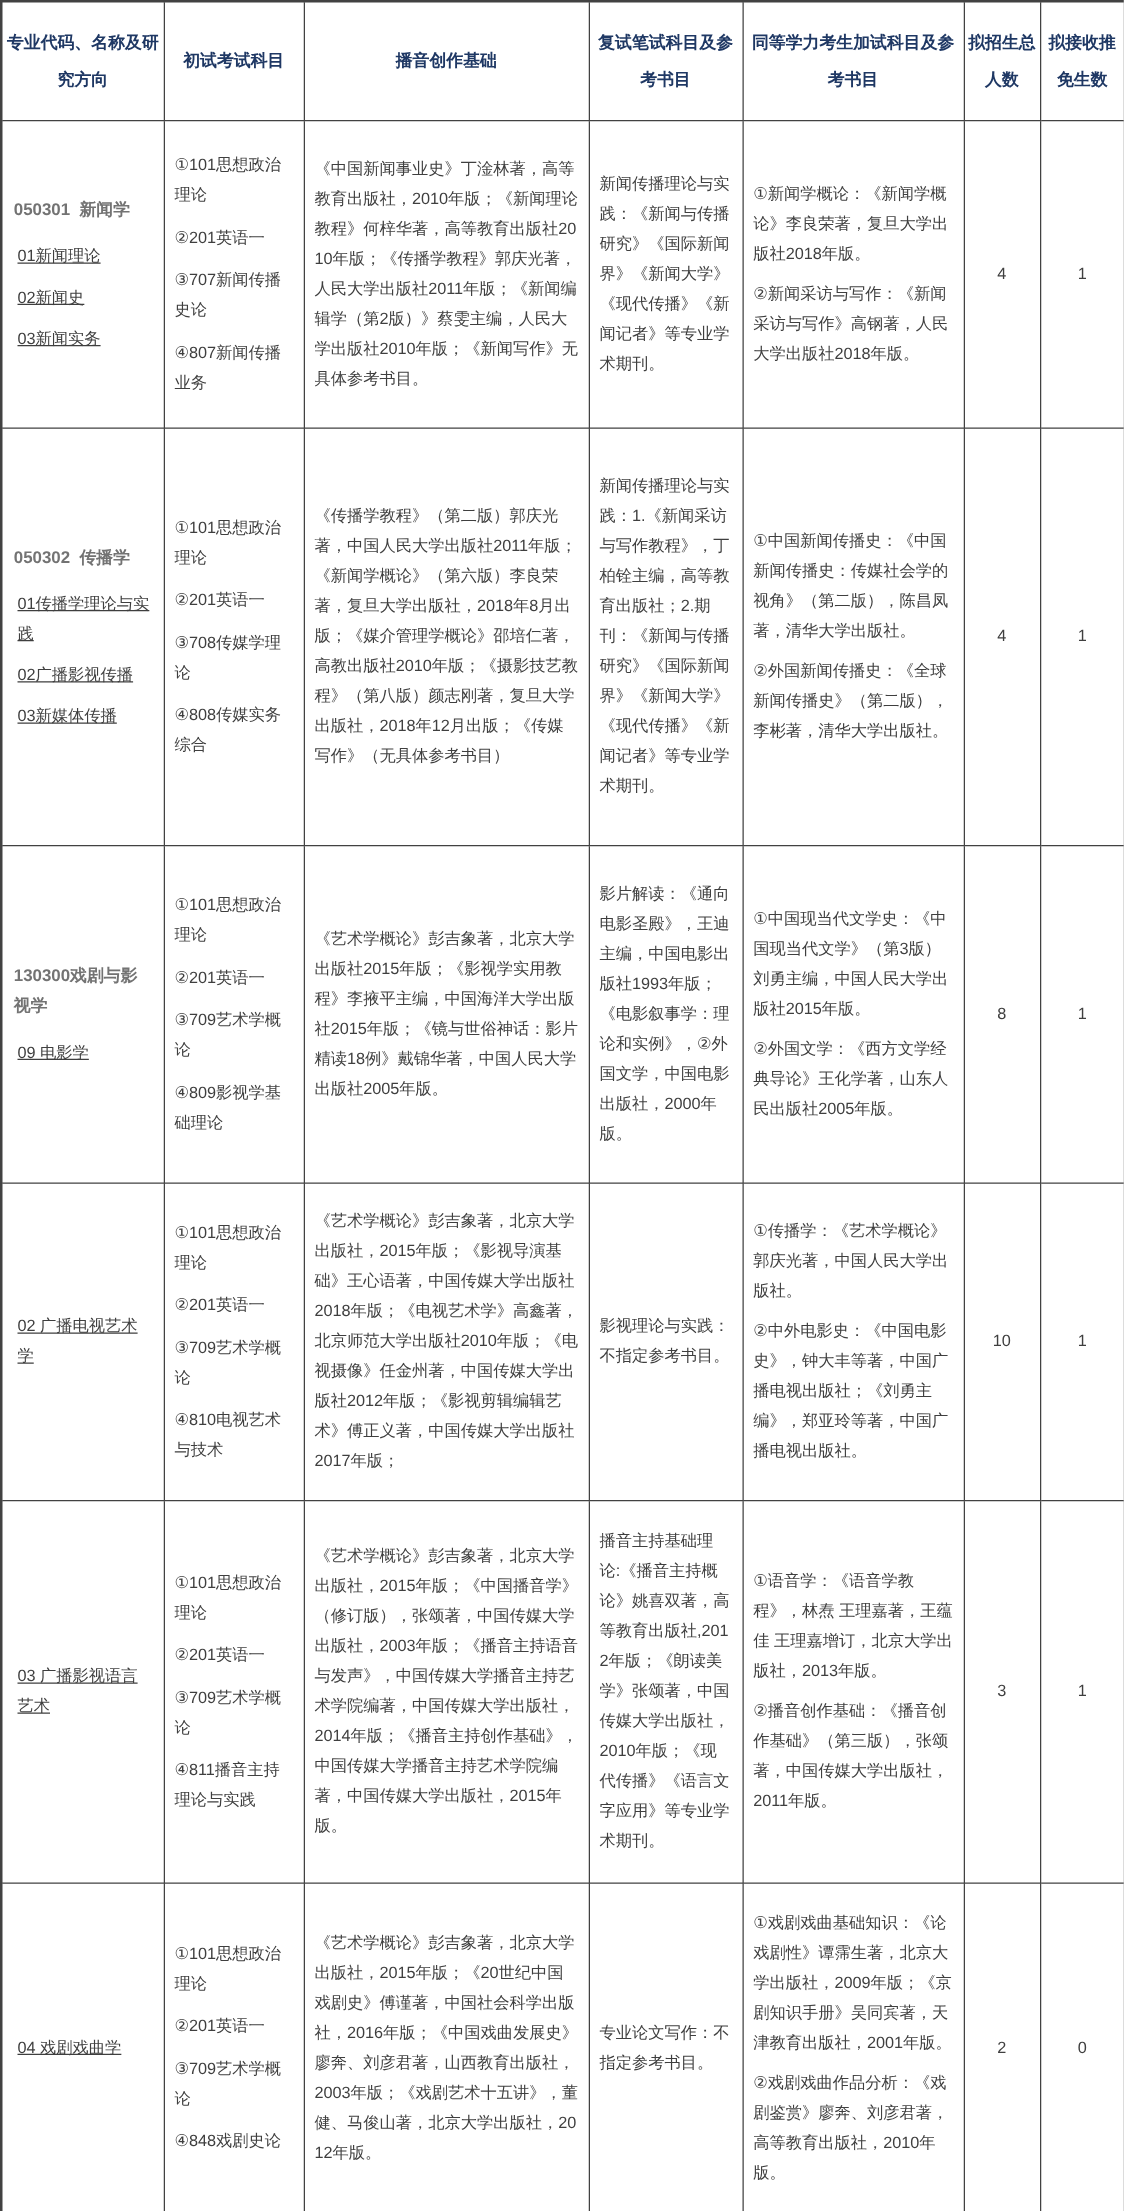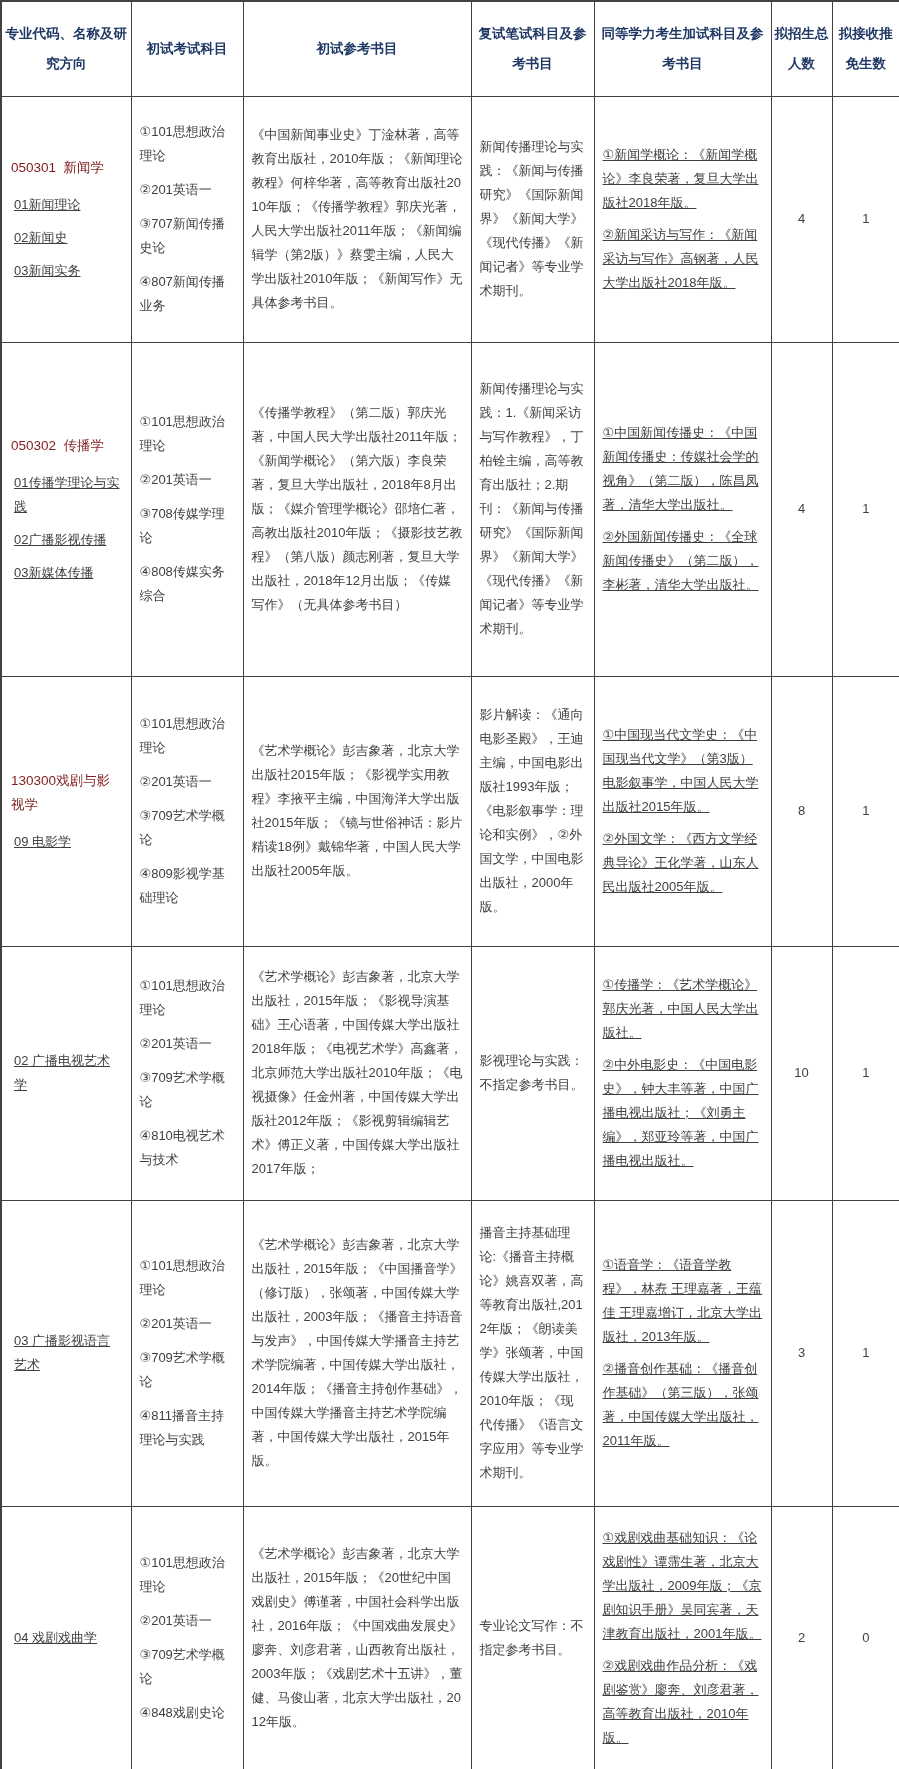--- a/index.html
+++ b/index.html
@@ -24,50 +24,50 @@
     font-weight:bold;
     font-size:13.5px;
     line-height:2.2;
     padding:2px 2px;
   }
   td{font-size:13px;line-height:1.85;padding:5px 8px;}
   td p{margin:0;}
   td.program{padding-left:9px;}
   td.program p{margin:9px 0;}
   td.program p.code{
-    color:#7f1d1d;
-    font-weight:normal;
+    color:#737373;
+    font-weight:bold;
     font-size:13.5px;
     white-space:pre-wrap;
     margin:10px 0 12px 0;
   }
   td.program p.direction{padding-left:3px;text-decoration:underline;}
   td.subjects p{margin:10px 0;}
   td.refs p,td.retest p{margin:0;}
-  td.additional p{margin:8px 0;text-decoration:underline;}
+  td.additional p{margin:8px 0;}
   td.num{text-align:center;font-size:13px;}
 </style>
 </head>
 <body>
 
 <table data-name="admissions-table">
   <colgroup>
     <col style="width:130px">
     <col style="width:112px">
     <col style="width:228px">
     <col style="width:123px">
     <col style="width:177px">
     <col style="width:61px">
     <col style="width:68px">
   </colgroup>
   <thead>
     <tr data-name="header-row">
       <th data-name="col-header-program">专业代码、名称及研究方向</th>
       <th data-name="col-header-exam-subjects">初试考试科目</th>
-      <th data-name="col-header-initial-refs">初试参考书目</th>
+      <th data-name="col-header-initial-refs">播音创作基础</th>
       <th data-name="col-header-retest">复试笔试科目及参考书目</th>
       <th data-name="col-header-additional">同等学力考生加试科目及参考书目</th>
       <th data-name="col-header-total-enrollment">拟招生总人数</th>
       <th data-name="col-header-recommended">拟接收推免生数</th>
     </tr>
   </thead>
   <tbody data-name="table-body">
       <tr data-name="table-row" style="height: 246px;">
         <td data-name="program-cell" class="program">
           <p data-name="program-code" class="code">050301  新闻学</p>
@@ -131,21 +131,21 @@
           <p data-name="exam-subject">③709艺术学概论</p>
           <p data-name="exam-subject">④809影视学基础理论</p>
         </td>
         <td data-name="initial-refs-cell" class="refs">
           <p data-name="initial-refs-text">《艺术学概论》彭吉象著，北京大学出版社2015年版；《影视学实用教程》李掖平主编，中国海洋大学出版社2015年版；《镜与世俗神话：影片精读18例》戴锦华著，中国人民大学出版社2005年版。</p>
         </td>
         <td data-name="retest-cell" class="retest">
           <p data-name="retest-text">影片解读：《通向电影圣殿》，王迪主编，中国电影出版社1993年版；《电影叙事学：理论和实例》，②外国文学，中国电影出版社，2000年版。</p>
         </td>
         <td data-name="additional-cell" class="additional">
-          <p data-name="additional-item">①中国现当代文学史：《中国现当代文学》（第3版）电影叙事学，中国人民大学出版社2015年版。</p>
+          <p data-name="additional-item">①中国现当代文学史：《中国现当代文学》（第3版）刘勇主编，中国人民大学出版社2015年版。</p>
           <p data-name="additional-item">②外国文学：《西方文学经典导论》王化学著，山东人民出版社2005年版。</p>
         </td>
         <td data-name="total-enrollment-cell" class="num">8</td>
         <td data-name="recommended-exempt-cell" class="num">1</td>
       </tr>
       <tr data-name="table-row" style="height: 254px;">
         <td data-name="program-cell" class="program">
           <p data-name="program-direction" class="direction">02 广播电视艺术学</p>
         </td>
         <td data-name="exam-subjects-cell" class="subjects">

